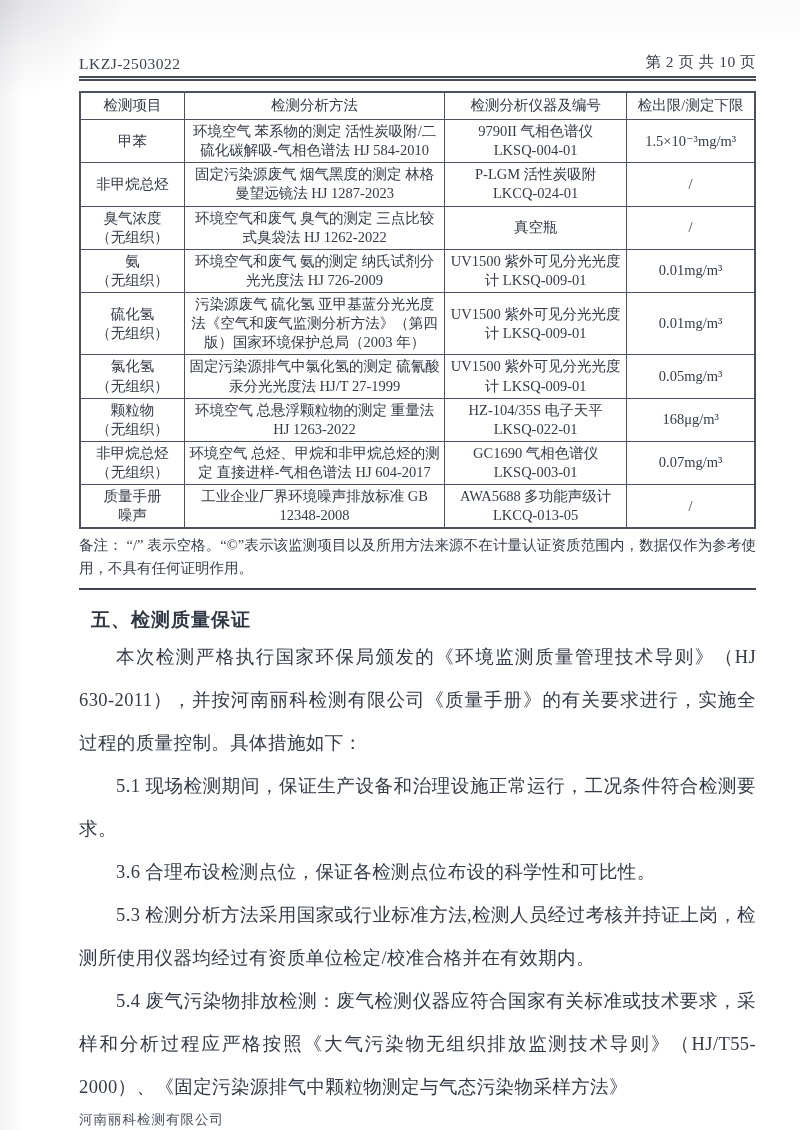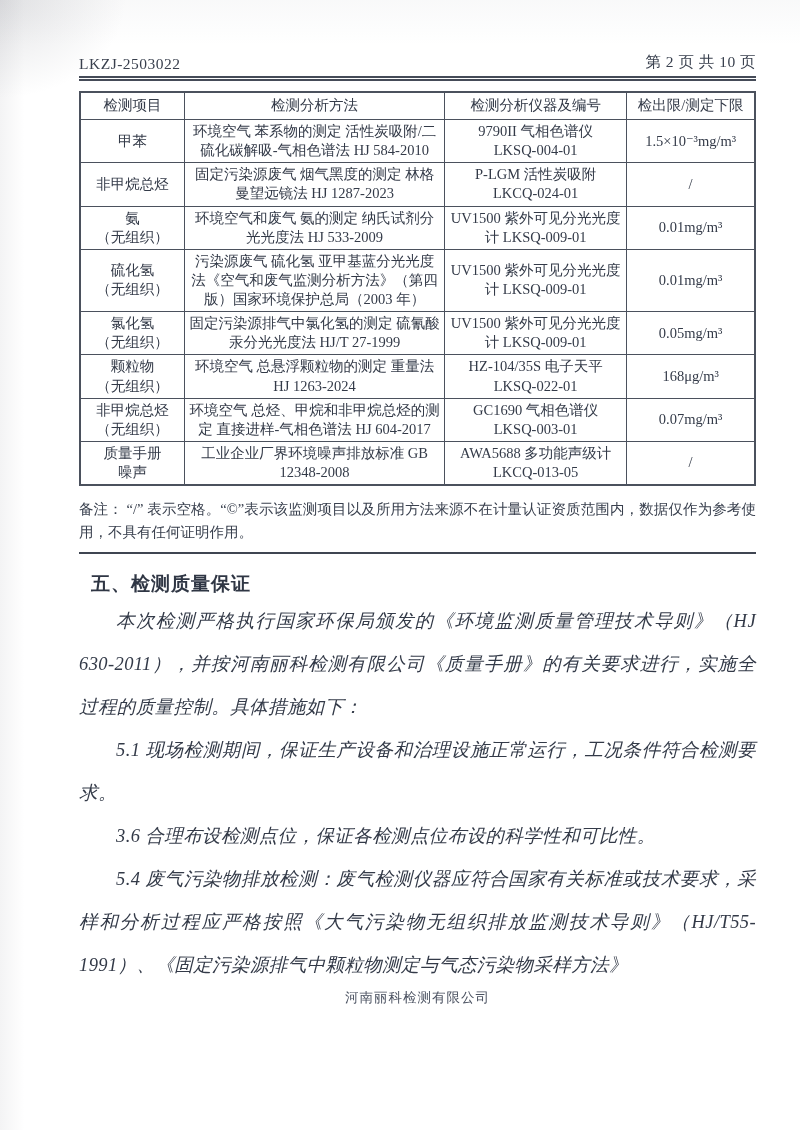--- a/index.html
+++ b/index.html
@@ -46,49 +46,49 @@
     margin-left:24px;
   }
   .result-table th { height:22px; }
   .col-item { width:15.5%; }
   .col-method { width:38.5%; }
   .col-instrument { width:27%; }
   .col-limit { width:19%; }
 
   
   .note {
-    margin-top:12px;
+    margin-top:5px;
     font-size:14.5px; line-height:1.55;
     text-align:justify;
     padding-bottom:9px;
     border-bottom:2.5px solid #3f4551;
     color:#39404e;
   }
 
   
   .section-title {
     margin-top:17px;
     font-size:19px; font-weight:bold;
     letter-spacing:1px;
     color:#2f3644;
     margin-left:12px;
   }
-  .paragraphs { margin-top:3px;font-style:italic; }
+  .paragraphs { margin-top:3px; }
   .paragraphs p {
     margin:0;
     font-size:18.5px;
     line-height:43px;
     letter-spacing:0.4px;
     text-indent:2em;
     text-align:justify;
     color:#333a48;
   }
   .doc-footer {
     margin-top:2px;
-    text-align:center;
+    text-align:left;
     font-size:13.5px;
     letter-spacing:1px;
     color:#4a5160;
   }
 
   
   .stamp {
     position:absolute; right:0; width:11px; overflow:hidden;
     white-space:nowrap; pointer-events:none;
     font-family:"Liberation Serif","DejaVu Serif",serif;
@@ -145,24 +145,36 @@
             </td>
           <td>固定污染源废气 烟气黑度的测定 林格曼望远镜法 HJ 1287-2023</td>
           <td>
               <div>P-LGM 活性炭吸附</div>
               <div>LKCQ-024-01</div>
             </td>
           <td>/</td>
         </tr>
         <tr>
           <td>
+              <div>臭气浓度</div>
+              <div>（无组织）</div>
+            </td>
+          <td>环境空气和废气 臭气的测定 三点比较式臭袋法 HJ 1262-2022</td>
+          <td>
+              <div>真空瓶</div>
+              <div></div>
+            </td>
+          <td>/</td>
+        </tr>
+        <tr>
+          <td>
               <div>氨</div>
               <div>（无组织）</div>
             </td>
-          <td>环境空气和废气 氨的测定 纳氏试剂分光光度法 HJ 533-2009</td>
+          <td>环境空气和废气 氨的测定 纳氏试剂分光光度法 HJ 726-2009</td>
           <td>
               <div>UV1500 紫外可见分光光度</div>
               <div>计 LKSQ-009-01</div>
             </td>
           <td>0.01mg/m³</td>
         </tr>
         <tr>
           <td>
               <div>硫化氢</div>
               <div>（无组织）</div>
@@ -184,21 +196,21 @@
               <div>UV1500 紫外可见分光光度</div>
               <div>计 LKSQ-009-01</div>
             </td>
           <td>0.05mg/m³</td>
         </tr>
         <tr>
           <td>
               <div>颗粒物</div>
               <div>（无组织）</div>
             </td>
-          <td>环境空气 总悬浮颗粒物的测定 重量法 HJ 1263-2024</td>
+          <td>环境空气 总悬浮颗粒物的测定 重量法 HJ 1263-2022</td>
           <td>
               <div>HZ-104/35S 电子天平</div>
               <div>LKSQ-022-01</div>
             </td>
           <td>168μg/m³</td>
         </tr>
         <tr>
           <td>
               <div>非甲烷总烃</div>
               <div>（无组织）</div>
@@ -226,21 +238,22 @@
     </table>
 
     <div class="note">备注： “/” 表示空格。“©”表示该监测项目以及所用方法来源不在计量认证资质范围内，数据仅作为参考使用，不具有任何证明作用。</div>
 
     <div class="section-title">五、检测质量保证</div>
 
     <div class="paragraphs">
       <p>本次检测严格执行国家环保局颁发的《环境监测质量管理技术导则》（HJ 630-2011），并按河南丽科检测有限公司《质量手册》的有关要求进行，实施全过程的质量控制。具体措施如下：</p>
       <p>5.1 现场检测期间，保证生产设备和治理设施正常运行，工况条件符合检测要求。</p>
       <p>3.6 合理布设检测点位，保证各检测点位布设的科学性和可比性。</p>
-      <p>5.4 废气污染物排放检测：废气检测仪器应符合国家有关标准或技术要求，采样和分析过程应严格按照《大气污染物无组织排放监测技术导则》（HJ/T55-1991）、《固定污染源排气中颗粒物测定与气态污染物采样方法》</p>
+      <p>5.3 检测分析方法采用国家或行业标准方法,检测人员经过考核并持证上岗，检测所使用仪器均经过有资质单位检定/校准合格并在有效期内。</p>
+      <p>5.4 废气污染物排放检测：废气检测仪器应符合国家有关标准或技术要求，采样和分析过程应严格按照《大气污染物无组织排放监测技术导则》（HJ/T55-2000）、《固定污染源排气中颗粒物测定与气态污染物采样方法》</p>
     </div>
 
     <div class="doc-footer">河南丽科检测有限公司</div>
   </div>
 
   <div class="stamp stamp-1"><span>测</span></div>
   <div class="stamp stamp-2"><span>验</span></div>
   <div class="stamp stamp-3"><span>报</span></div>
   <div class="stamp stamp-4"><span>告</span></div>
 </div>

